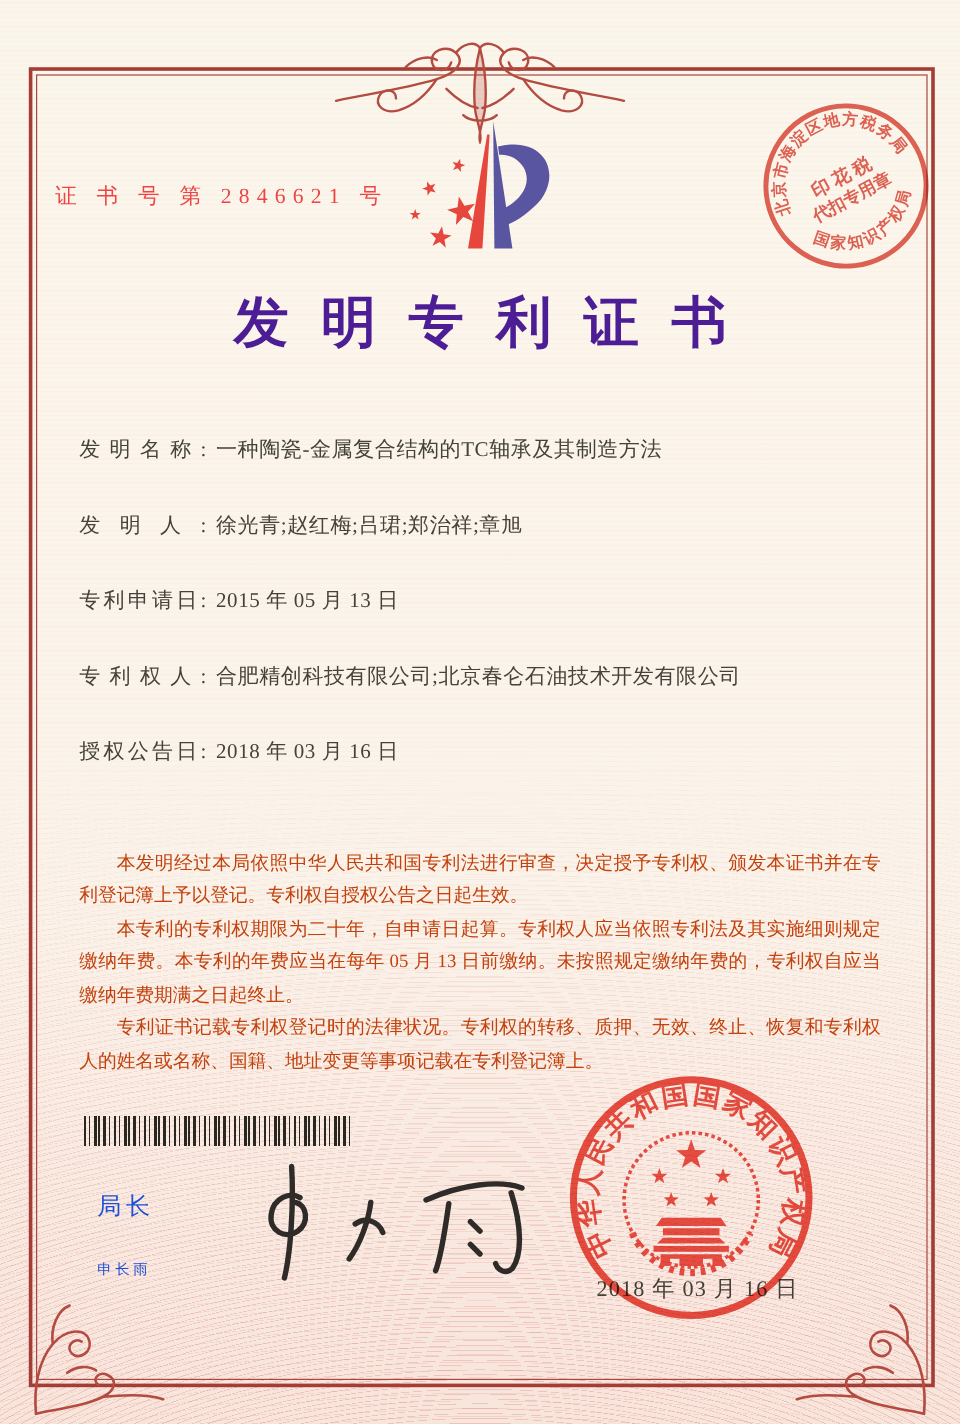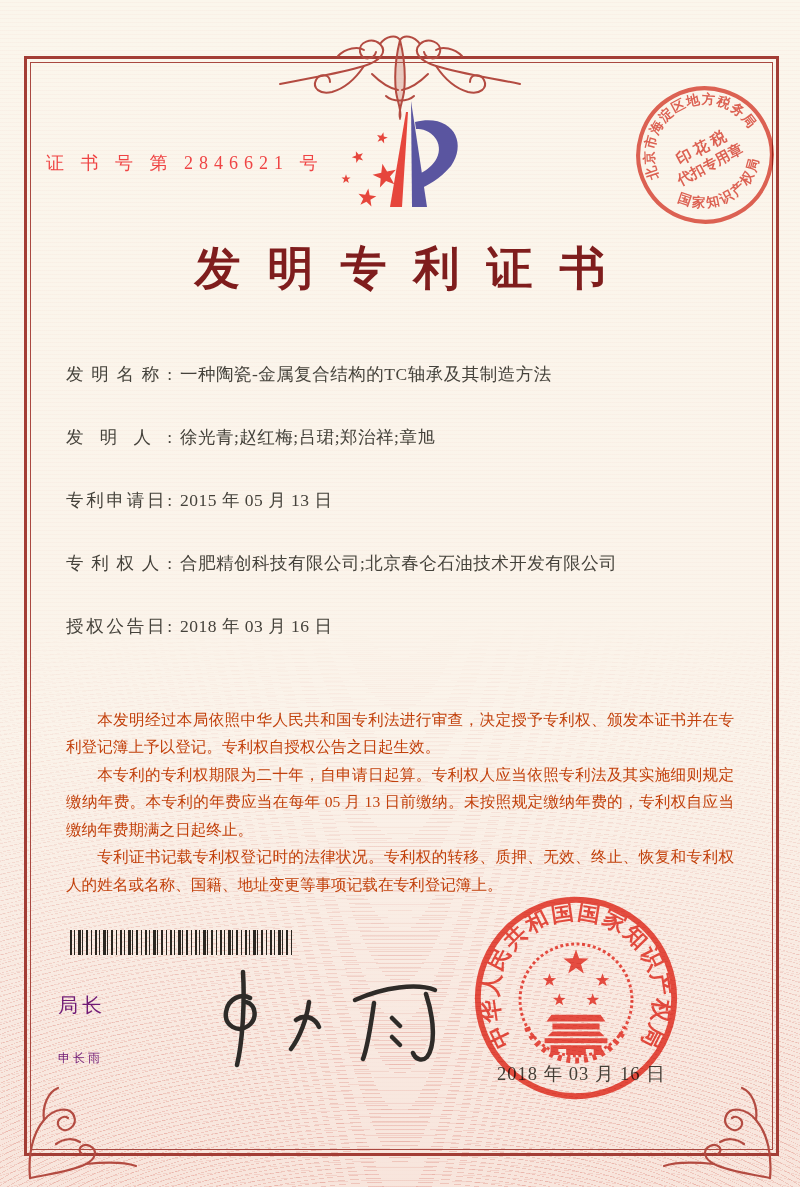--- a/index.html
+++ b/index.html
@@ -27,42 +27,42 @@
     border:3px solid #a33d35;}
   .frame::before{content:"";position:absolute;inset:3px;border:1px solid #a94840;}
   .ornament-top{position:absolute;left:268px;top:26px;width:264px;height:94px;z-index:3;}
   .corner-orn{position:absolute;width:118px;height:100px;z-index:3;}
   .corner-orn.bl{left:22px;top:1082px;}
   .corner-orn.br{left:660px;top:1082px;transform:scaleX(-1);}
 
   .cert-number{position:absolute;left:46px;top:114px;font-size:18px;letter-spacing:6px;color:#ef4444;z-index:4;margin-top:37px;}
   .logo{position:absolute;left:328px;top:80px;width:152px;height:146px;z-index:2;}
   .page-title{position:absolute;left:0;top:238px;width:800px;text-align:center;
-    font-size:46px;font-weight:600;color:#7f1d1d;letter-spacing:27px;padding-left:27px;box-sizing:border-box;z-index:2;}
+    font-size:46px;font-weight:600;color:#4c1d95;letter-spacing:27px;padding-left:27px;box-sizing:border-box;z-index:2;}
 
   .fields{position:absolute;left:66px;top:362px;width:678px;z-index:2;}
   .field-row{display:flex;align-items:center;margin-bottom:39px;font-size:17.5px;color:#45423b;}
   .flabel{display:inline-block;width:106px;text-align:justify;text-align-last:justify;flex:0 0 106px;}
   .fvalue{margin-left:8px;letter-spacing:.5px;}
 
   .paragraphs{position:absolute;left:66px;top:706px;width:668px;z-index:2;
     font-size:15.6px;line-height:1.76;color:#c2410c;text-align:justify;}
   .paragraphs p{margin:0;text-indent:2em;}
 
   .barcode{position:absolute;left:70px;top:930px;width:224px;height:25px;z-index:2;
     background:repeating-linear-gradient(90deg,
       #2a2620 0 2px, rgba(0,0,0,0) 2px 4px,
       #2a2620 4px 5px, rgba(0,0,0,0) 5px 8px,
       #2a2620 8px 11px, rgba(0,0,0,0) 11px 12px,
       #2a2620 12px 13px, rgba(0,0,0,0) 13px 16px,
       #2a2620 16px 18px, rgba(0,0,0,0) 18px 21px,
       #2a2620 21px 22px, rgba(0,0,0,0) 22px 25px);}
 
-  .signer{position:absolute;left:58px;top:992px;z-index:4;
-    font-family:Liberation Serif, serif;color:#701a75;}
+  .signer{position:absolute;left:81px;top:992px;z-index:4;
+    font-family:Liberation Serif, serif;color:#1d4ed8;}
   .signer .t{font-size:20px;letter-spacing:4px;}
   .signer .n{font-size:12px;letter-spacing:3px;margin-top:31px;}
   .signature{position:absolute;left:188px;top:960px;width:262px;height:112px;z-index:4;}
 
   .seal{position:absolute;left:468px;top:890px;width:216px;height:216px;z-index:5;
     mix-blend-mode:multiply;opacity:.95;}
   .issue-date{position:absolute;left:497px;top:1061px;z-index:4;font-size:18.5px;
     letter-spacing:1px;color:#443e36;}
   .stamp{position:absolute;left:628px;top:78px;width:154px;height:154px;z-index:5;
     transform:rotate(-28deg);mix-blend-mode:multiply;opacity:.92;}

